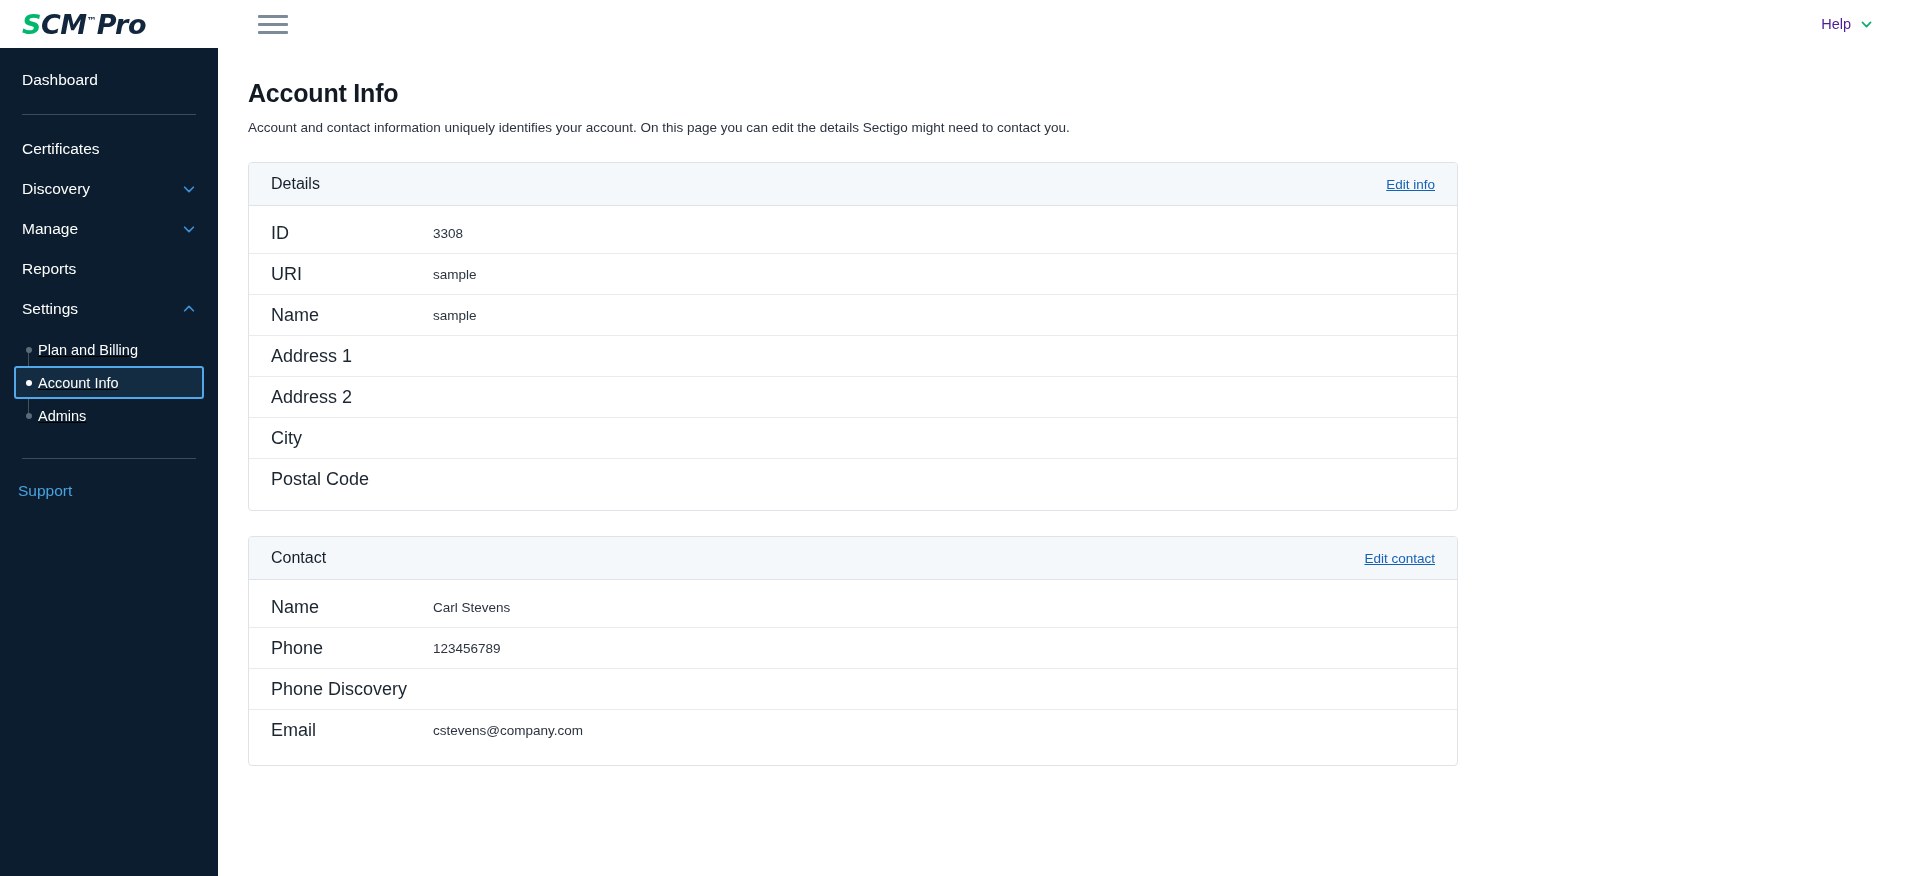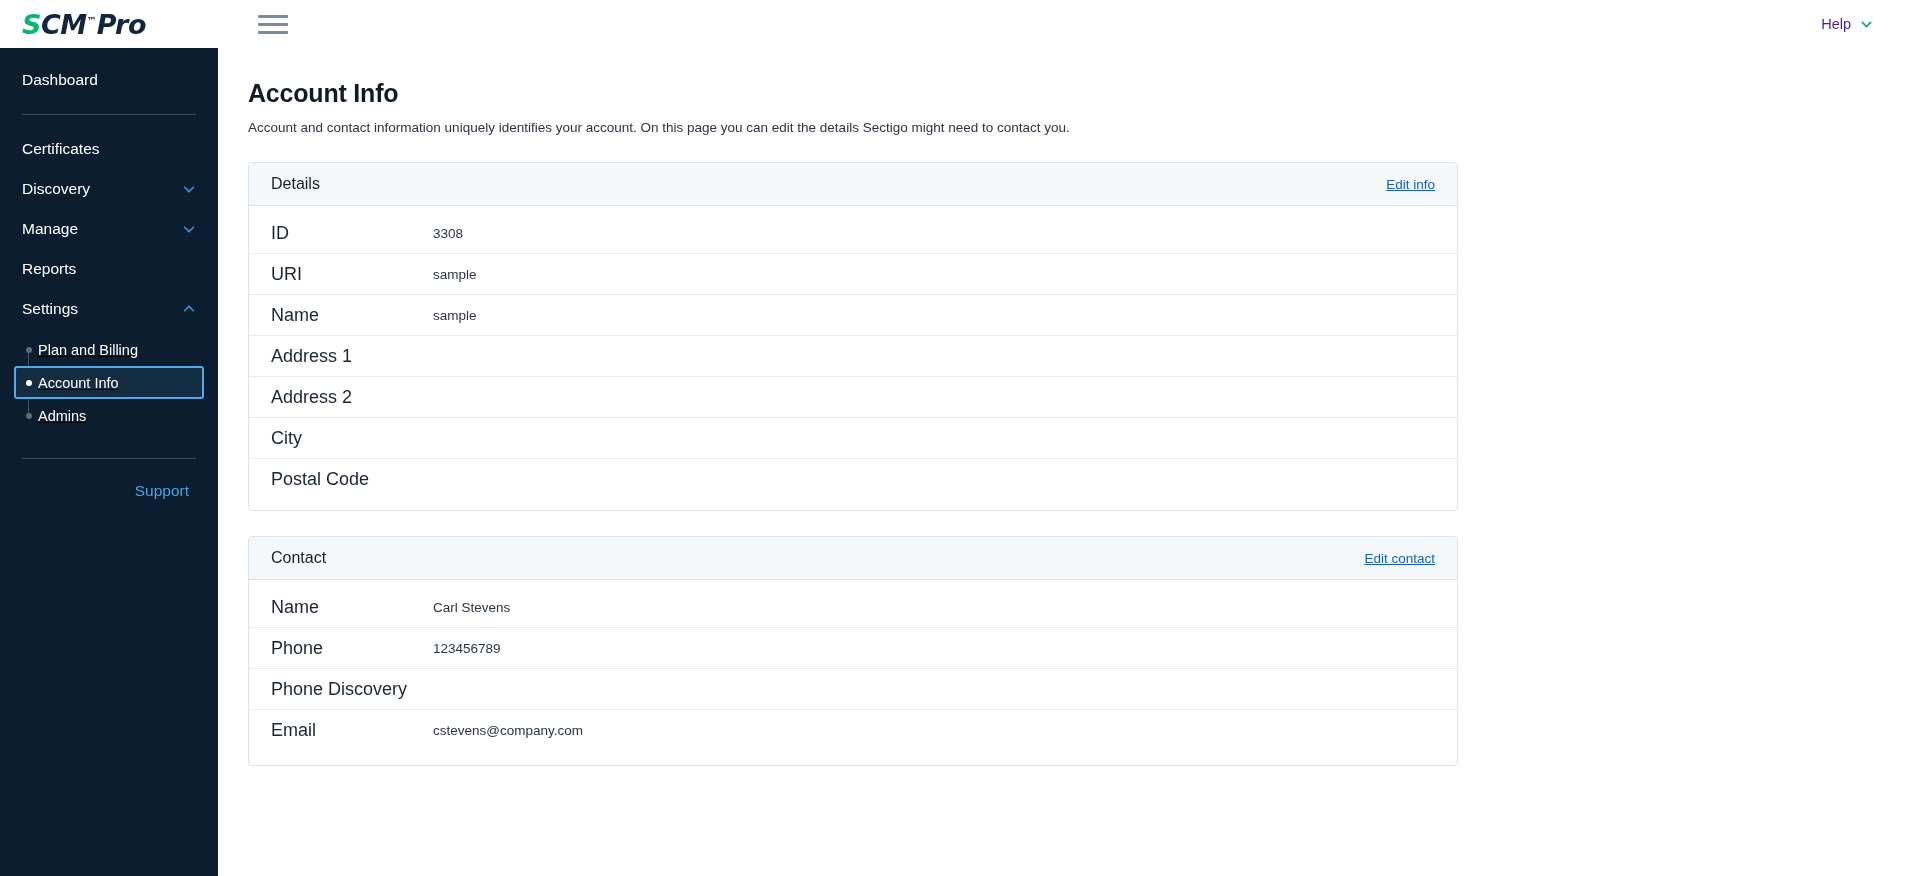--- a/index.html
+++ b/index.html
@@ -197,26 +197,25 @@
 
   .nav-support-divider {
     height: 1px;
     background: #3c4c5c;
     margin: 26px 22px 0 22px;
   }
   .nav-support {
     display: flex;
     align-items: center;
     height: 40px;
-    padding: 0 29px;
+    padding: 0 18px;
     margin-top: 12px;
     color: #4aa3e0;
     font-size: 15.5px;
     cursor: pointer;
-    justify-content: flex-end;
   }
 
   
   .main {
     position: absolute;
     top: 48px;
     left: 218px;
     width: 1699px;
     height: 828px;
     background: #ffffff;

